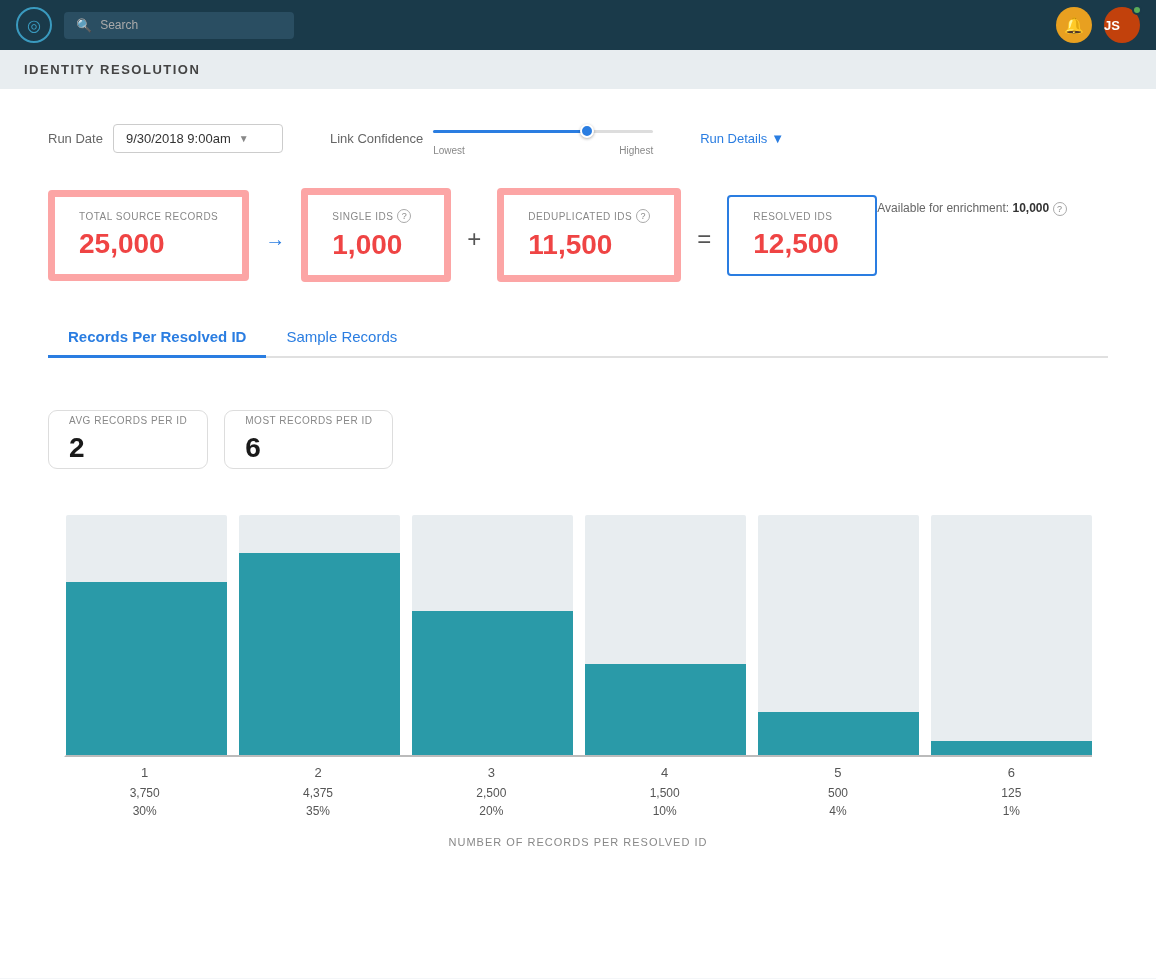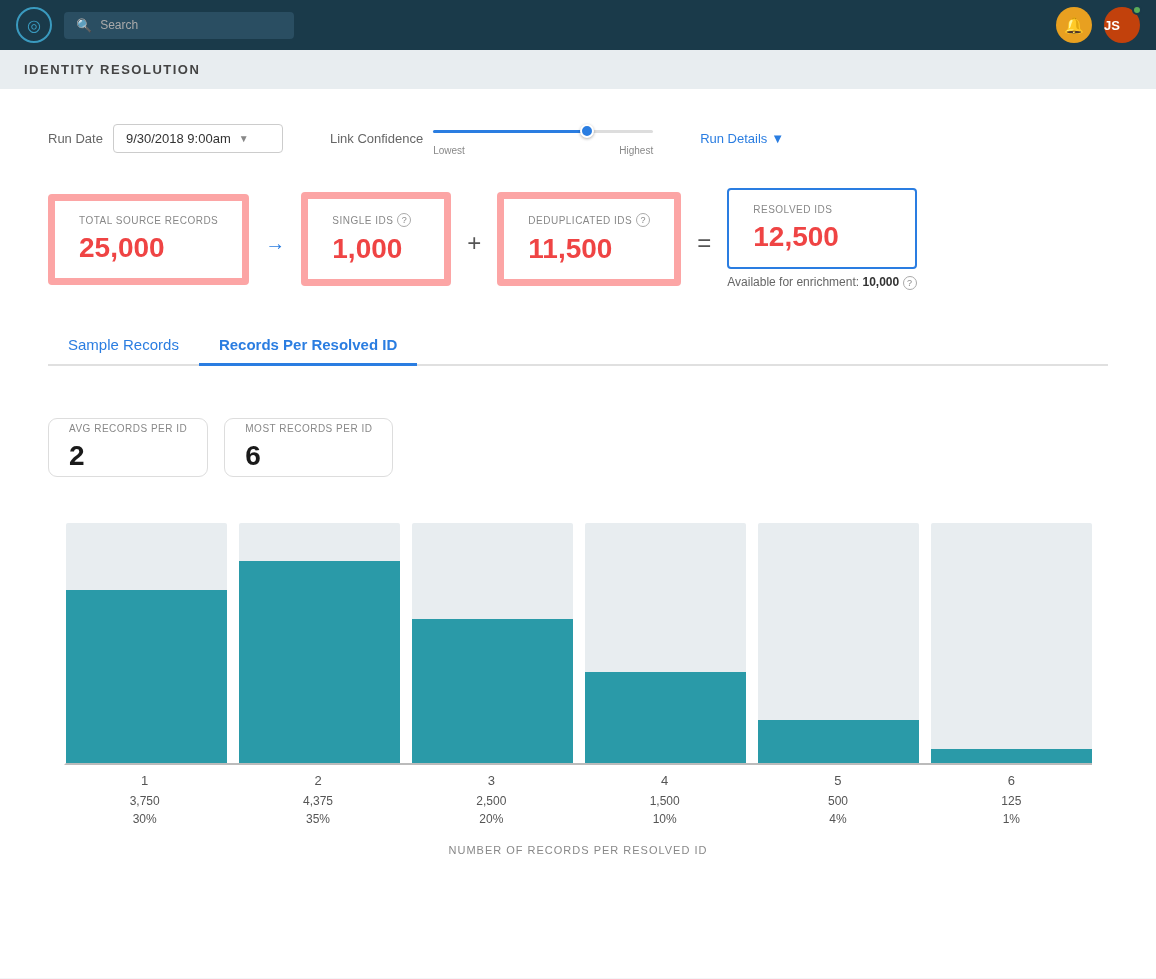--- a/index.html
+++ b/index.html
@@ -441,40 +441,40 @@
       <div class="metric-box">
         <div class="metric-label">
           <span>DEDUPLICATED IDS</span>
           <span class="question-icon">?</span>
         </div>
         <div class="metric-value">11,500</div>
       </div>
 
       <div class="equals-connector">=</div>
 
-      <div style="display:flex;flex-direction:column;">
+      <div style="display:flex;flex-direction:row;">
         <div class="metric-box highlighted">
           <div class="metric-label">RESOLVED IDS</div>
           <div class="metric-value">12,500</div>
         </div>
         <div class="enrichment-note">
           <span>Available for enrichment:</span>
           <strong>10,000</strong>
           <span class="question-icon">?</span>
         </div>
       </div>
     </div>
   </div>
 
   <div class="tabs">
+    <div class="tab active">
+      <span>Records Per Resolved ID</span>
+    </div>
     <div class="tab">
       <span>Sample Records</span>
-    </div>
-    <div class="tab active">
-      <span>Records Per Resolved ID</span>
     </div>
   </div>
 
   <div class="stat-cards">
     <div class="stat-card">
       <div class="stat-card-label">AVG RECORDS PER ID</div>
       <div class="stat-card-value">2</div>
     </div>
     <div class="stat-card">
       <div class="stat-card-label">MOST RECORDS PER ID</div>

